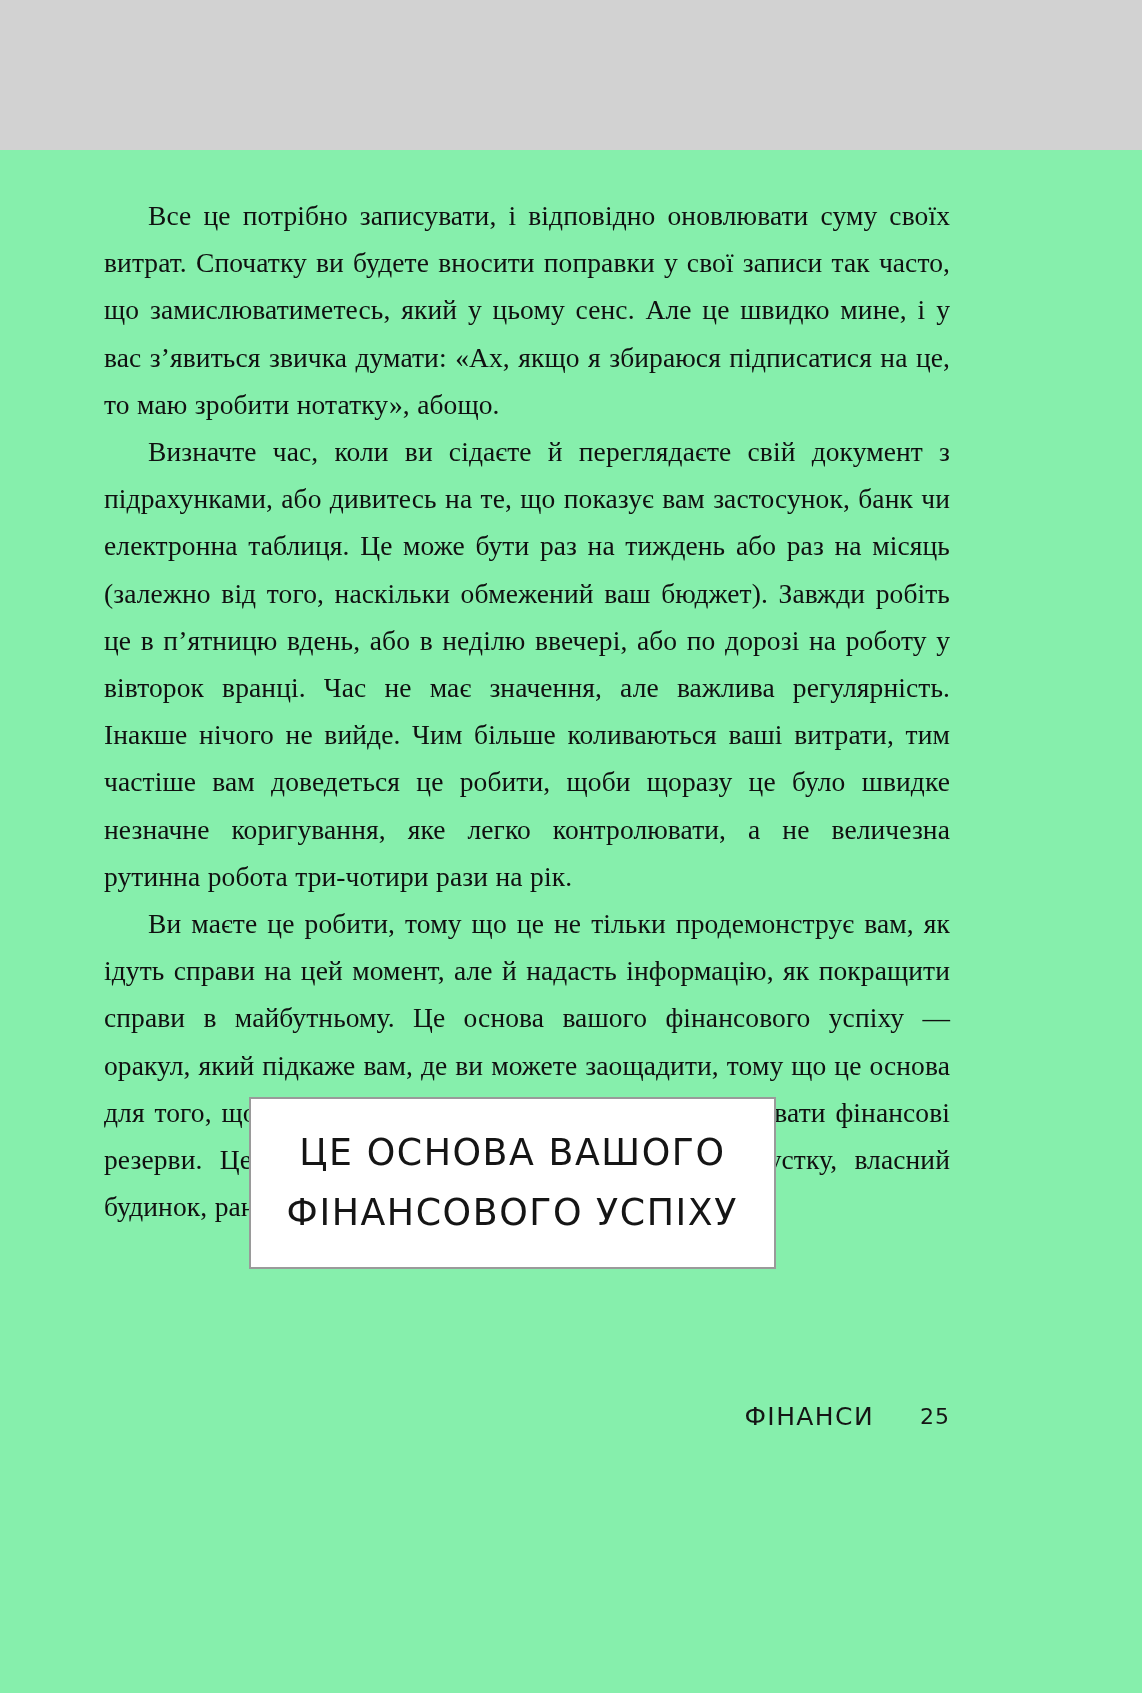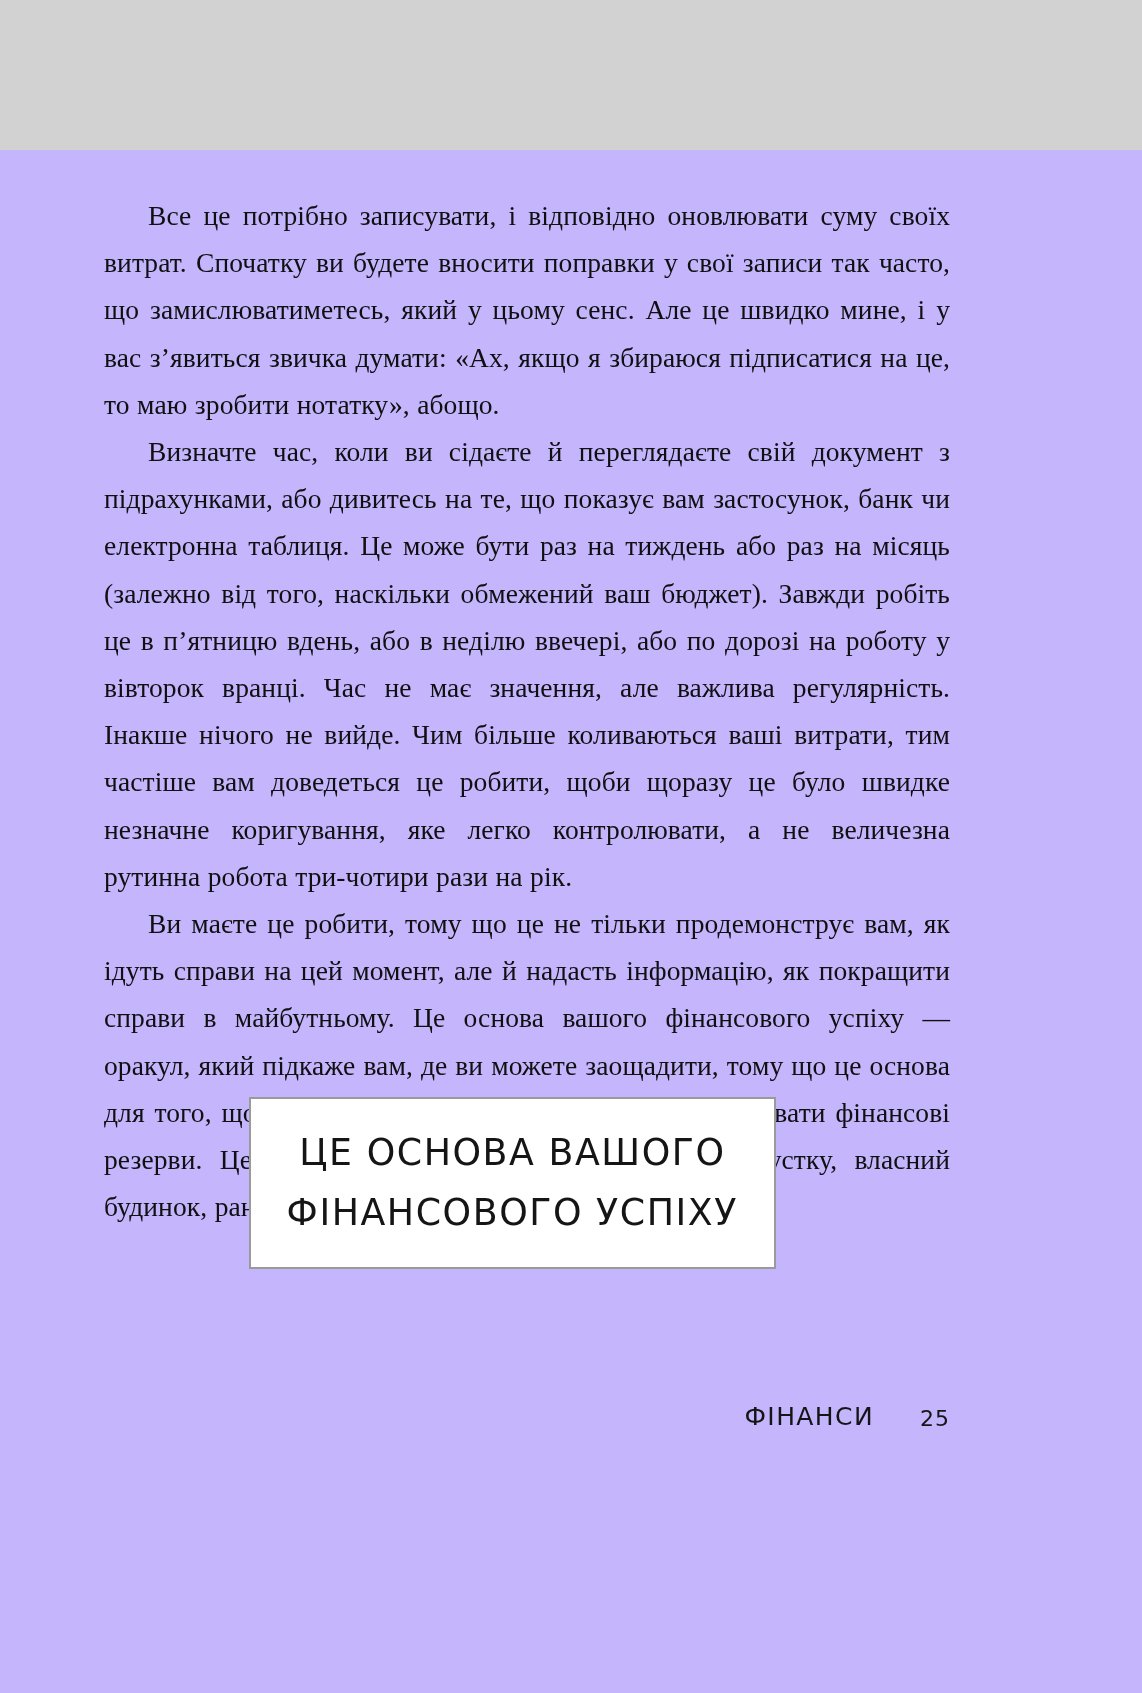--- a/index.html
+++ b/index.html
@@ -25,21 +25,21 @@
     background: #d2d2d2;
   }
 
   
   .page {
     position: absolute;
     left: 0;
     top: 150px;
     width: 1142px;
     height: 1543px;
-    background: #c4b5fd;
+    background: #86efac;
   }
 
   .text-column {
     position: absolute;
     left: 104px;
     top: 42px;
     width: 846px;
   }
 
   p.body-par {
@@ -93,21 +93,21 @@
     transform: scaleX(0.98);
   }
 
   
   .footer {
     position: absolute;
     left: 104px;
     top: 1252px;
     width: 846px;
     display: flex;
-    align-items: flex-end;
+    align-items: center;
     justify-content: flex-end;
     gap: 46px;
   }
   .footer-label {
     font-family: "DejaVu Sans", "Liberation Sans", sans-serif;
     font-size: 25px;
     letter-spacing: 1.4px;
     color: #151515;
   }
   .footer-page {

